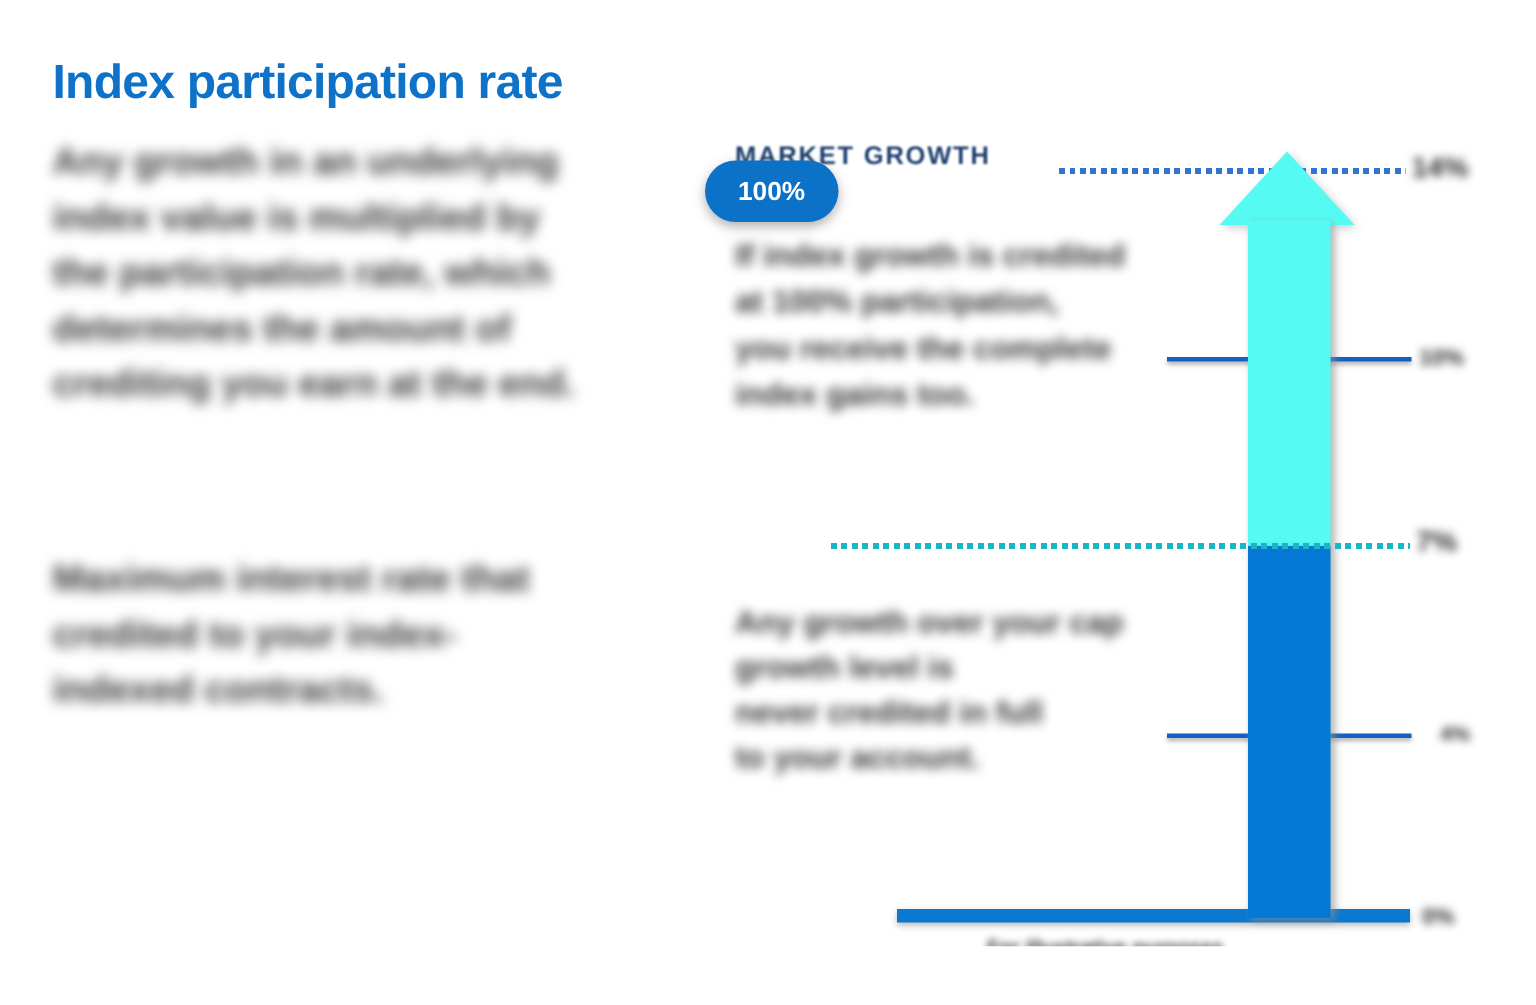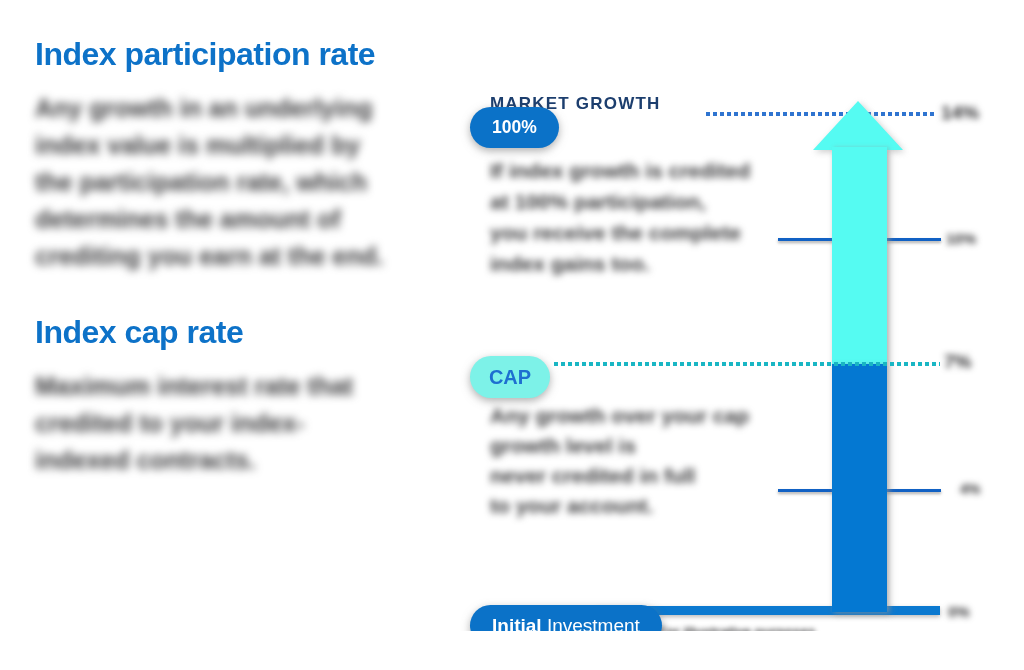--- a/index.html
+++ b/index.html
@@ -36,21 +36,20 @@
   <div class="abs h1" style="left:35px;top:36px;">Index participation rate</div>
 
   <div class="abs body-left" style="left:35px;top:90px;width:420px;">
     <div class="line">Any growth in an underlying</div>
     <div class="line">index value is multiplied by</div>
     <div class="line">the participation rate, which</div>
     <div class="line">determines the amount of</div>
     <div class="line">crediting you earn at the end.</div>
   </div>
 
-  <div class="abs h1" style="left:35px;top:314px;">Index cap rate</div>
 
   <div class="abs body-left" style="left:35px;top:368px;width:420px;">
     <div class="line">Maximum interest rate that</div>
     <div class="line">credited to your index-</div>
     <div class="line">indexed contracts.</div>
   </div>
 
   <div class="abs market-header" style="left:490px;top:46px;">MARKET GROWTH</div>
 
   <div class="abs dotted dotted-blue" style="left:706px;top:112px;width:231px;z-index:1;"></div>
@@ -63,28 +62,21 @@
     <div class="abs bar-part" style="left:832px;top:147px;width:55px;height:217px;background:#55fbf2;"></div>
     <div class="abs bar-part" style="left:832px;top:364px;width:55px;height:248px;background:#0478d2;"></div>
   </div>
 
   <div class="abs dotted dotted-teal" style="left:554px;top:362px;width:386px;z-index:3;"></div>
 
   <div class="abs pill pill-blue" style="left:470px;top:95px;height:41px;padding:0 22px;font-size:17.5px;z-index:4;">
     <span style="font-weight:700;">100%</span>
   </div>
 
-  <div class="abs pill pill-cyan" style="left:470px;top:344px;width:80px;height:42px;font-size:20px;font-weight:700;z-index:4;">
-    <span>CAP</span>
-  </div>
 
-  <div class="abs pill pill-blue" style="left:470px;top:593px;height:41px;padding:0 22px;font-size:19px;z-index:4;">
-    <span style="font-weight:700;">Initial</span>
-      <span style="font-weight:400;white-space:pre;"> Investment</span>
-  </div>
 
   <div class="abs body-right" style="left:490px;top:155px;width:290px;">
     <div class="line">If index growth is credited</div>
     <div class="line">at 100% participation,</div>
     <div class="line">you receive the complete</div>
     <div class="line">index gains too.</div>
   </div>
 
   <div class="abs body-right" style="left:490px;top:401px;width:290px;line-height:30px;">
     <div class="line">Any growth over your cap</div>

